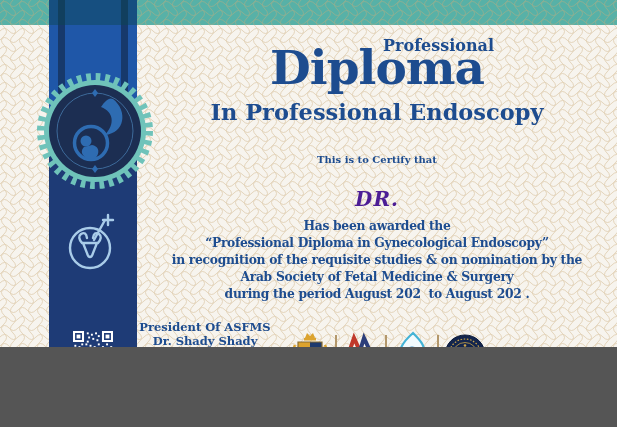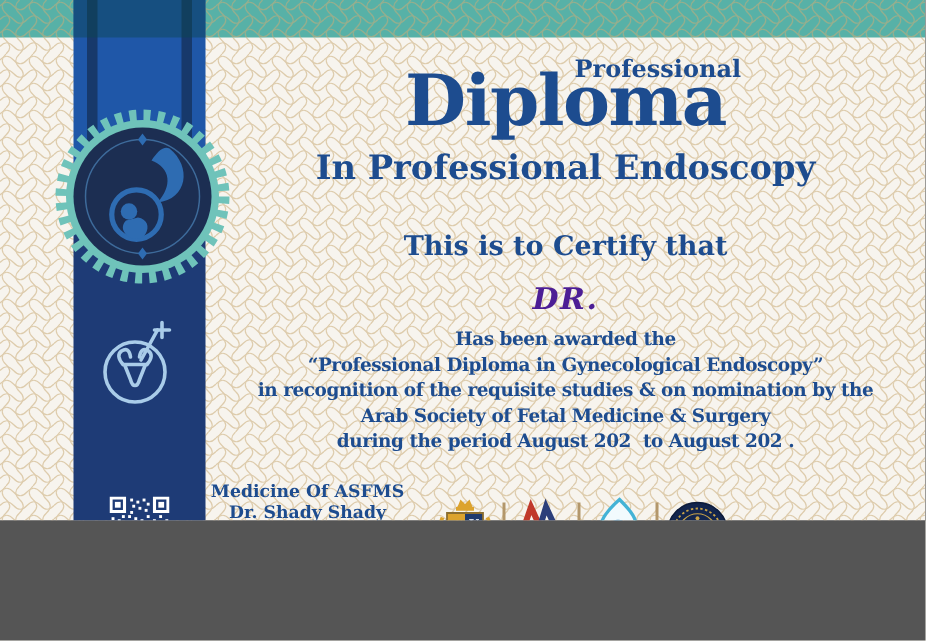--- a/index.html
+++ b/index.html
@@ -26,21 +26,21 @@
     font-size:7.5px;font-weight:bold;letter-spacing:.5px;line-height:11px;}
   .serial{left:49px;top:373px;width:88px;text-align:center;color:#d6cbb1;
     font-size:9.5px;font-weight:bold;letter-spacing:.5px;}
   
   .navy{color:#1d4c8f;}
   .t-professional{left:383px;top:36px;font-size:16px;font-weight:bold;z-index:2;}
   .t-diploma{left:137px;top:40px;width:480px;text-align:center;font-size:47px;
     font-weight:bold;line-height:56px;letter-spacing:-1px;z-index:2;}
   .t-subtitle{left:137px;top:99px;width:480px;text-align:center;font-size:22.5px;
     font-weight:bold;z-index:2;}
-  .t-certify{left:137px;top:154px;width:480px;text-align:center;font-size:18px;
+  .t-certify{left:137px;top:154px;width:480px;text-align:center;font-size:10px;
     font-weight:bold;z-index:2;}
   .t-dr{left:137px;top:187px;width:480px;text-align:center;font-size:20px;
     font-weight:bold;font-style:italic;color:#4c1d95;letter-spacing:1px;z-index:2;}
   .body-block{left:117px;top:217px;width:520px;text-align:center;z-index:2;}
   .body-line{font-size:12.3px;font-weight:bold;line-height:17px;letter-spacing:-0.3px;
     white-space:pre-wrap;}
   .sig-block{left:130px;top:320px;width:150px;text-align:center;z-index:2;}
   .sig-role,.sig-name{font-size:11.5px;font-weight:bold;line-height:14px;}
   .sig-line{left:150px;top:351px;width:112px;height:2px;background:#999;z-index:2;}
   .certified-label{left:302px;top:317px;width:150px;text-align:center;font-size:12.5px;
@@ -181,21 +181,21 @@
 
   <div class="abs navy body-block">
     <div class="body-line">Has been awarded the</div>
     <div class="body-line">“Professional Diploma in Gynecological Endoscopy”</div>
     <div class="body-line">in recognition of the requisite studies &amp; on nomination by the</div>
     <div class="body-line">Arab Society of Fetal Medicine &amp; Surgery</div>
     <div class="body-line">during the period August 202  to August 202 .</div>
   </div>
 
   <div class="abs navy sig-block">
-    <div class="sig-role">Medicine Of ASFMS</div>
+    <div class="sig-role">President Of ASFMS</div>
     <div class="sig-name">Dr. Shady Shady</div>
   </div>
   <div class="abs sig-line"></div>
 
 
   <div class="abs logos-row">
 
     <svg width="40" height="47" viewBox="0 0 40 47">
       <defs>
           <clipPath id="shieldClip">

